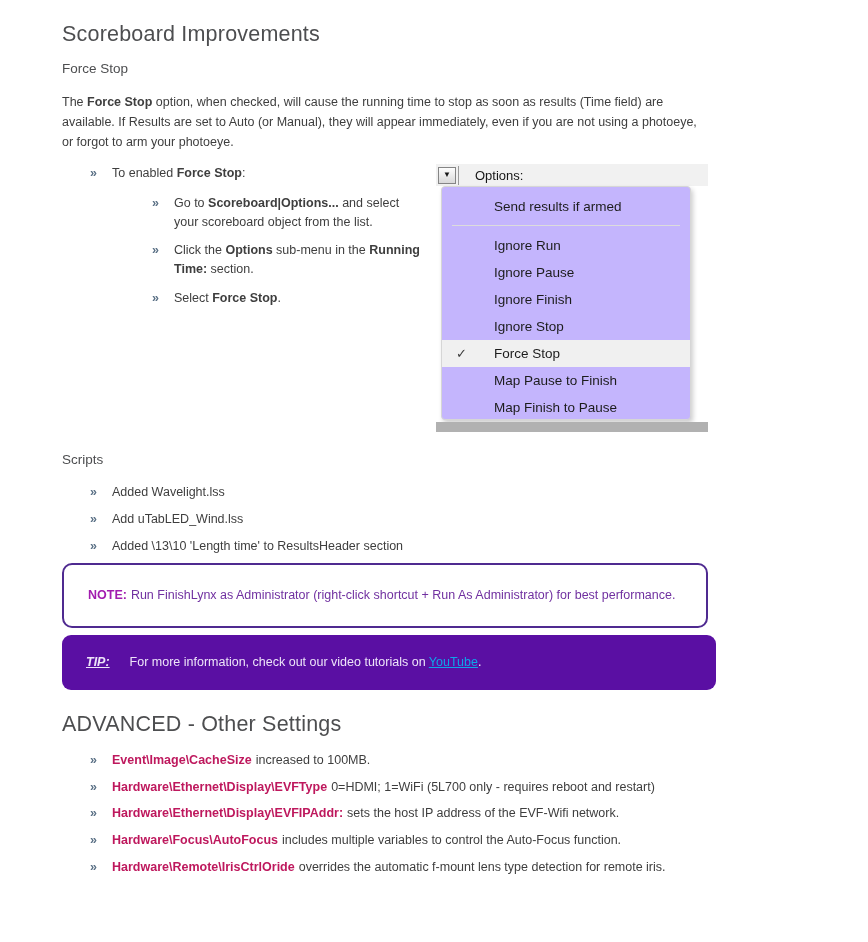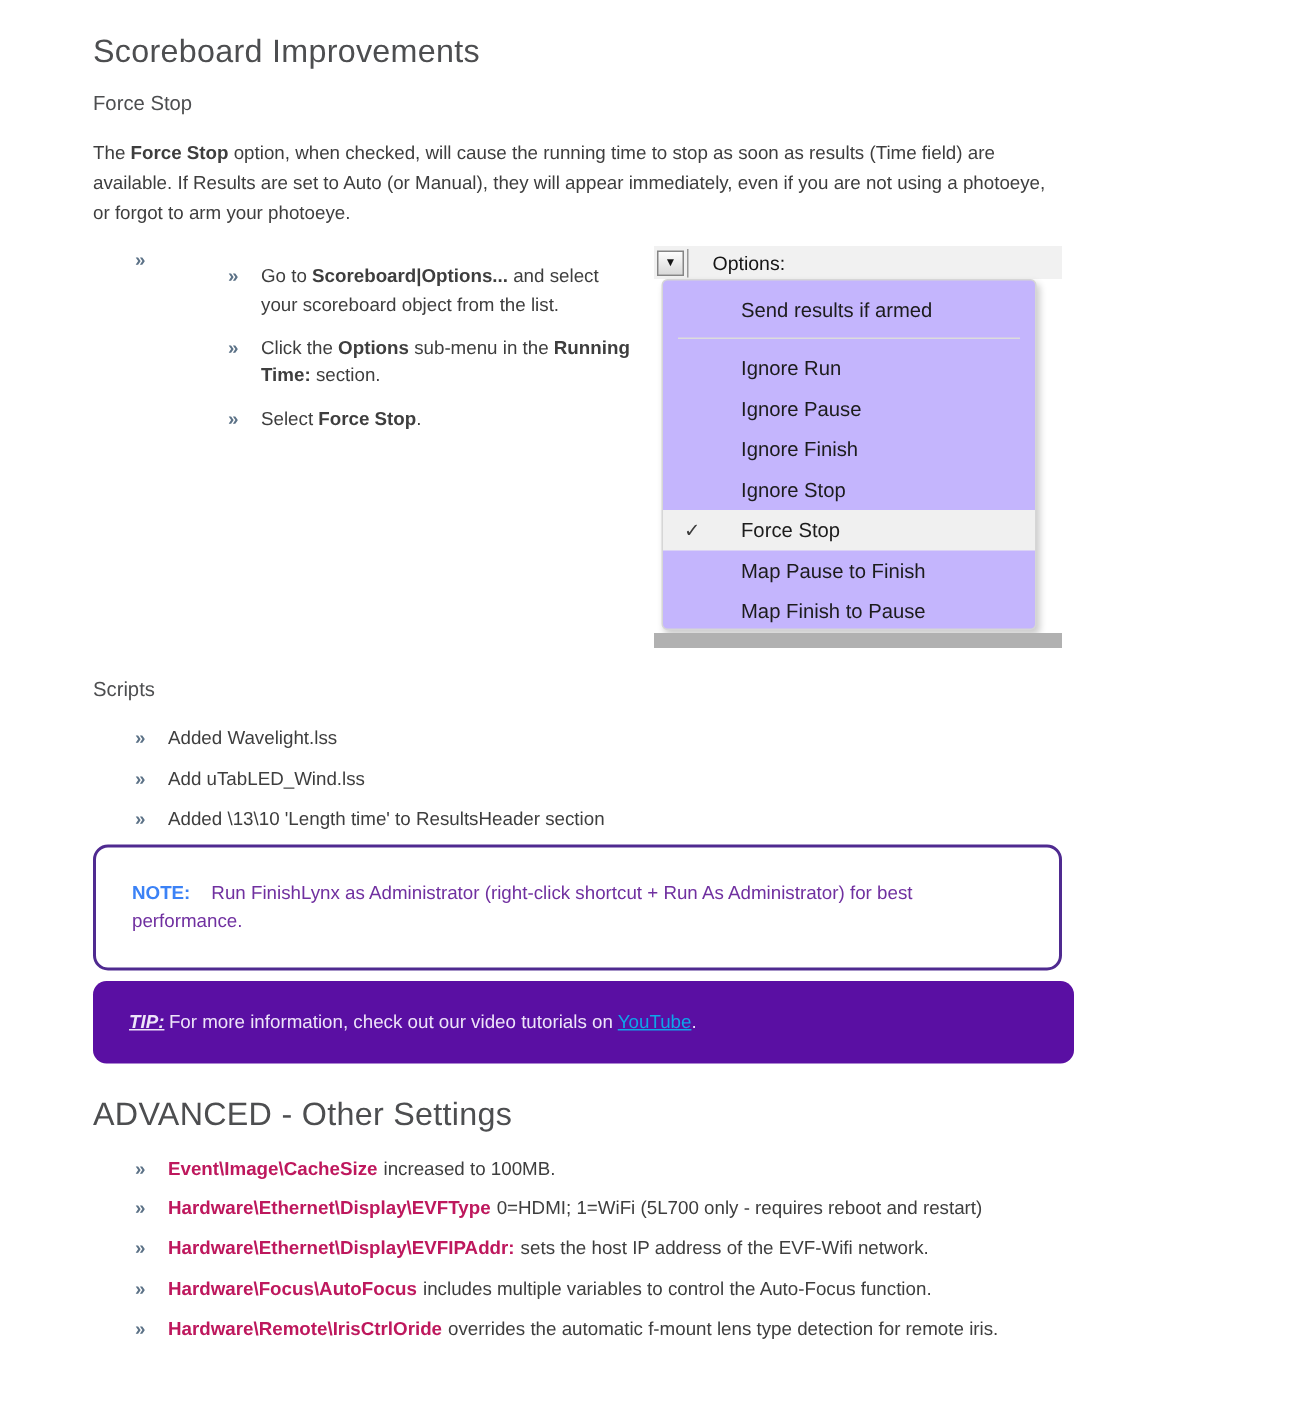--- a/index.html
+++ b/index.html
@@ -57,27 +57,27 @@
   .menu-check { position:absolute; left:14px; top:0; color:#3c3c3c; font-size:13px; }
   .menu-sep { height:1px; background:#dcdcdc; margin:5px 10px 6px 10px; }
   .shot-strip { position:absolute; left:0; right:0; bottom:0; height:10px; background:#B1B1B1; }
 
   
   .note-box {
     border:2px solid #4F2A90; border-radius:10px;
     padding:21px 24px; margin:2px 0 0 0;
     color:#7030A0; font-size:12.5px; line-height:1.5;
   }
-  .note-label { font-weight:700; color:#3b82f6; margin-right:14px; }
+  .note-label { font-weight:700; color:#a21caf; margin-right:4px; }
   .tip-box {
     background:#5A0FA3; border-radius:9px;
     padding:18px 24px; margin:7px -8px 0 0;
     color:#EDE4F9; font-size:12.5px; line-height:1.5;
   }
-  .tip-label { font-weight:700; font-style:italic; margin-right:3px;text-decoration:underline; }
+  .tip-label { font-weight:700; font-style:italic; margin-right:20px;text-decoration:underline; }
   .tip-link { color:#0ea5e9; text-decoration:underline; cursor:pointer;text-align:right; }
 
   
   .adv-title { margin-top:22px; }
   .adv-intro { font-size:12.5px; line-height:1.5; margin:0 0 12px; }
   .advanced .li-row { margin-bottom:8px; }
   .reg-key { color:#be185d; font-weight:700; margin-right:4px; }
 </style>
 </head>
 <body>
@@ -88,20 +88,21 @@
   <h2>Force Stop</h2>
   <p class="body"><span>The </span><span class="b">Force Stop</span><span> option, when checked, will cause the running time to stop as soon as results (Time field) are available. If Results are set to Auto (or Manual), they will appear immediately, even if you are not using a photoeye, or forgot to arm your photoeye.</span></p>
 
   <div class="steps-row">
     <div class="steps-left">
       <ul class="lvl1">
         <li>
           <div class="li-row">
             <span class="marker">»</span>
             <div>
+              <p class="li-text"><span>To enabled </span><span class="b">Force Stop</span><span>:</span></p>
               <ul class="lvl2">
                 <li class="li-row">
                   <span class="marker">»</span>
                   <p class="li-text"><span>Go to </span><span class="b">Scoreboard|Options...</span><span> and select your scoreboard object from the list.</span></p>
                 </li>
                 <li class="li-row">
                   <span class="marker">»</span>
                   <p class="li-text"><span>Click the </span><span class="b">Options</span><span> sub-menu in the </span><span class="b">Running Time:</span><span> section.</span></p>
                 </li>
                 <li class="li-row">

